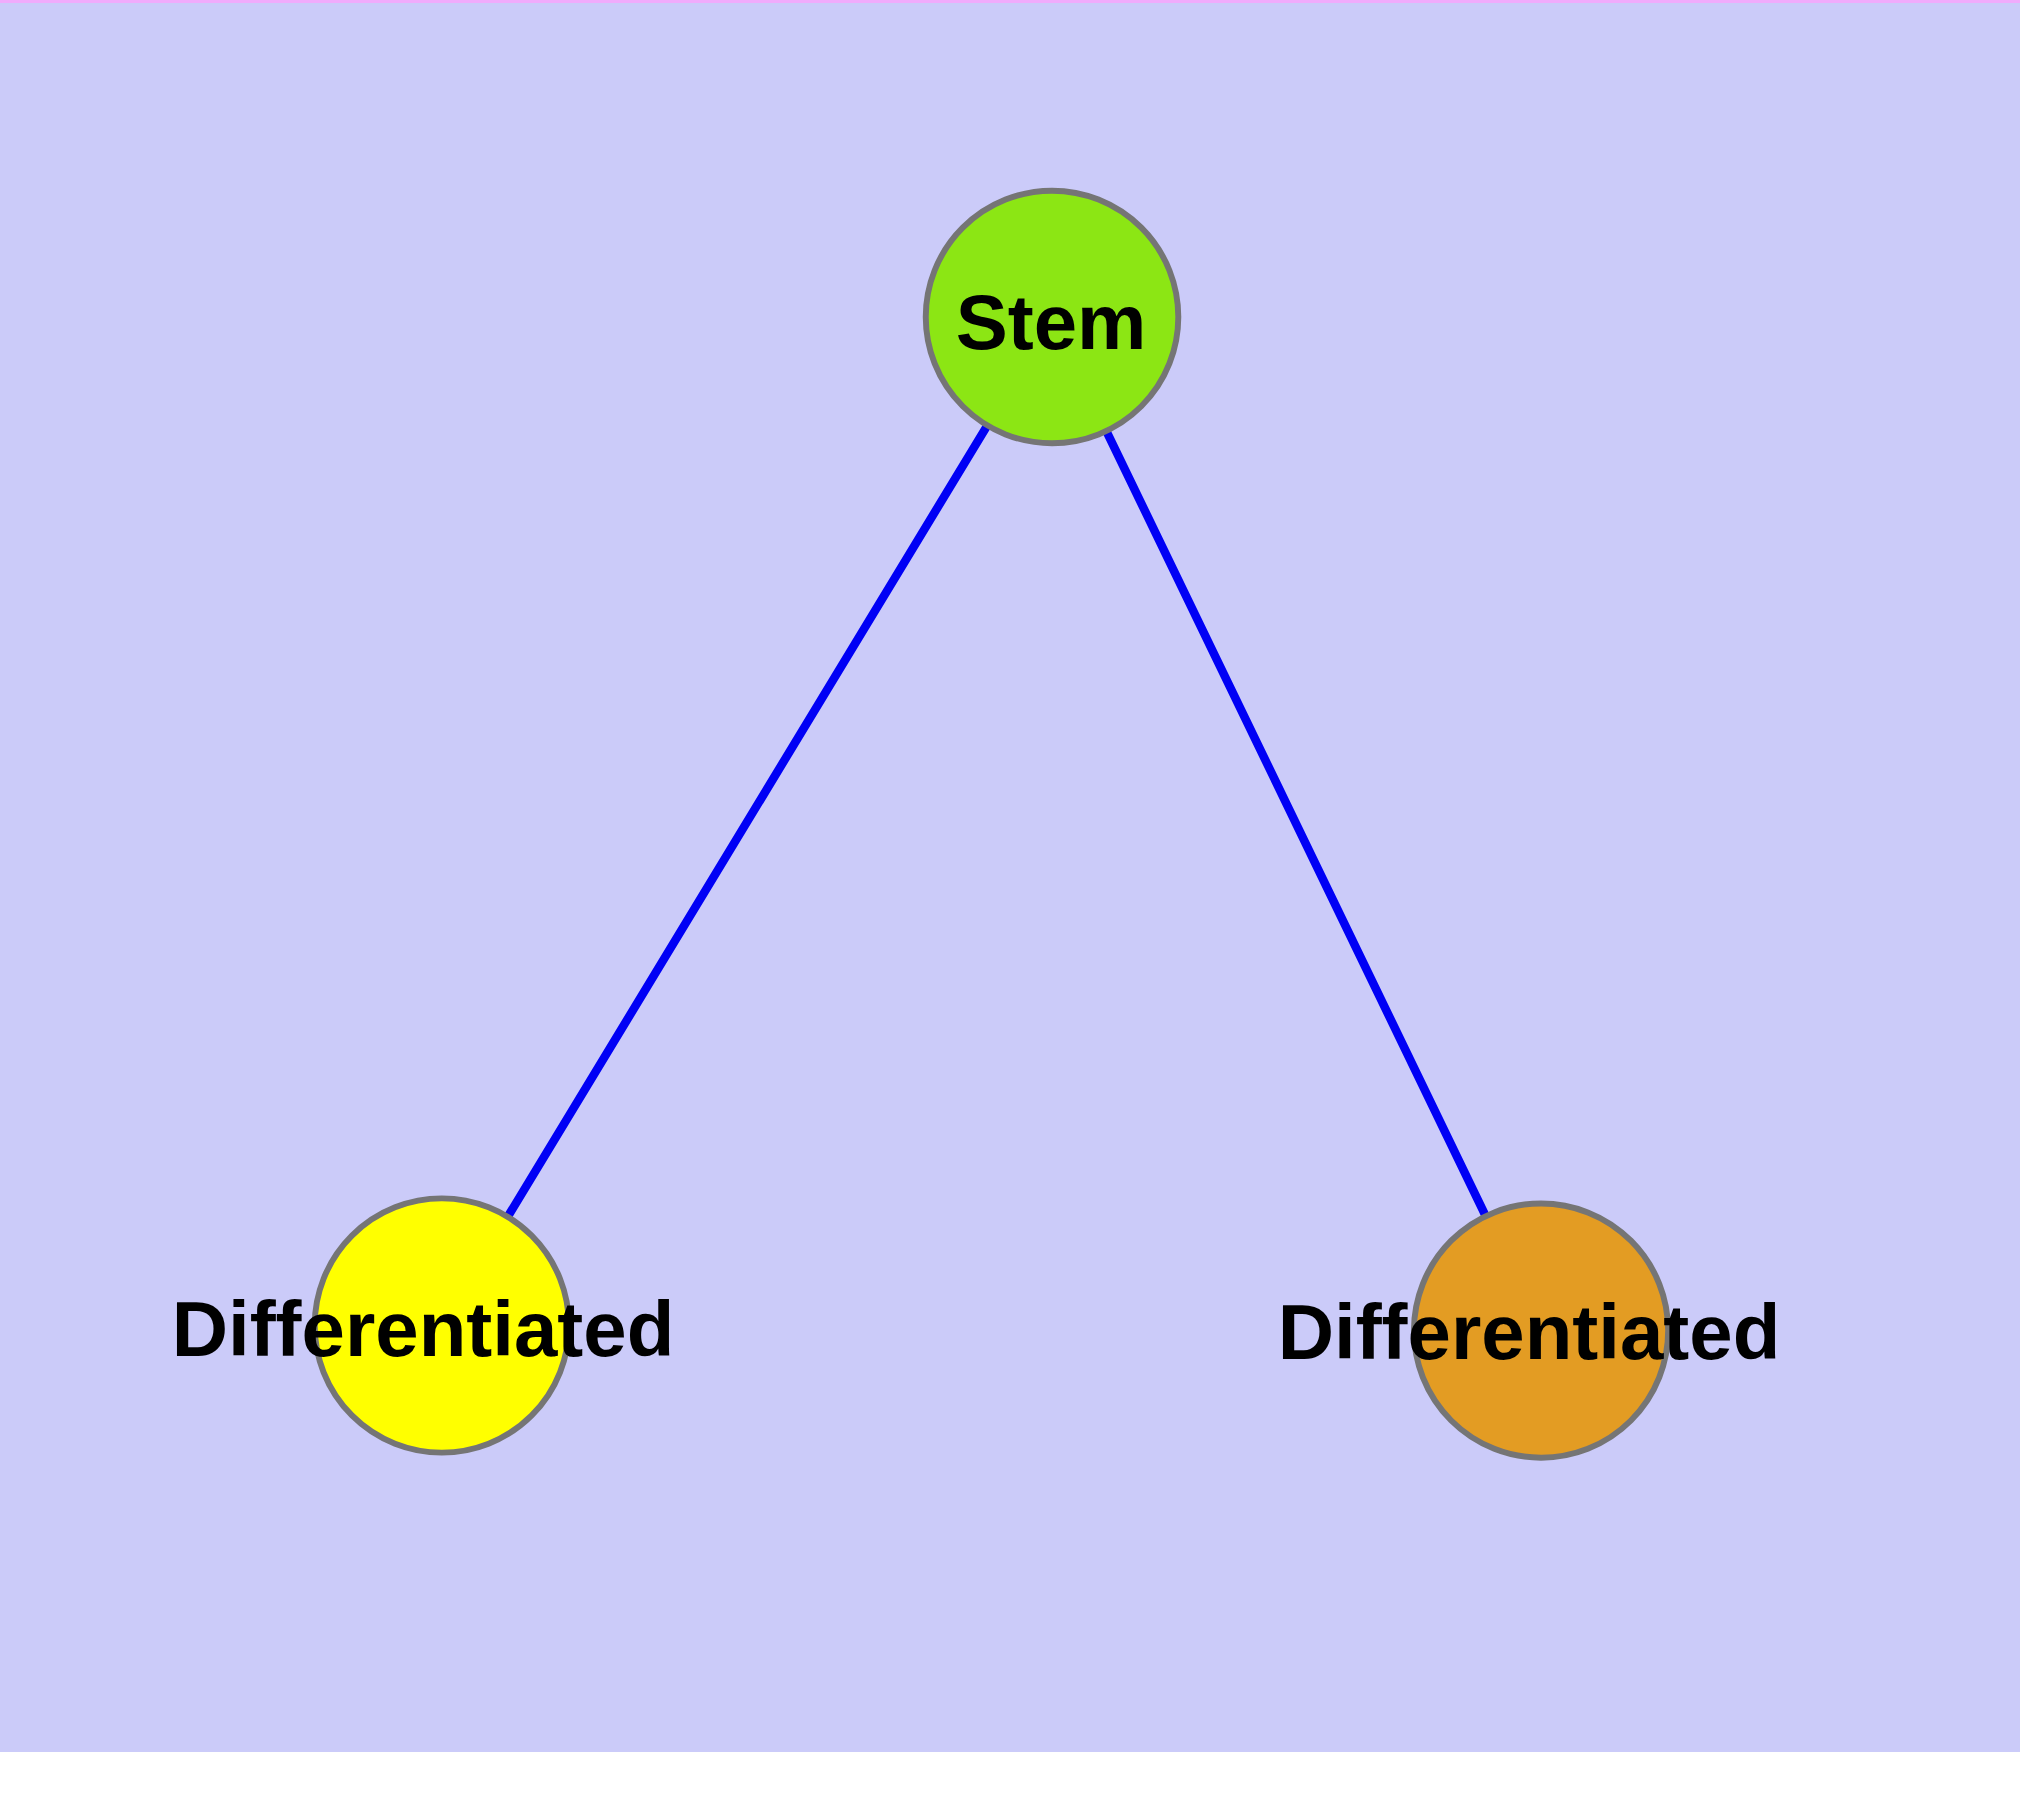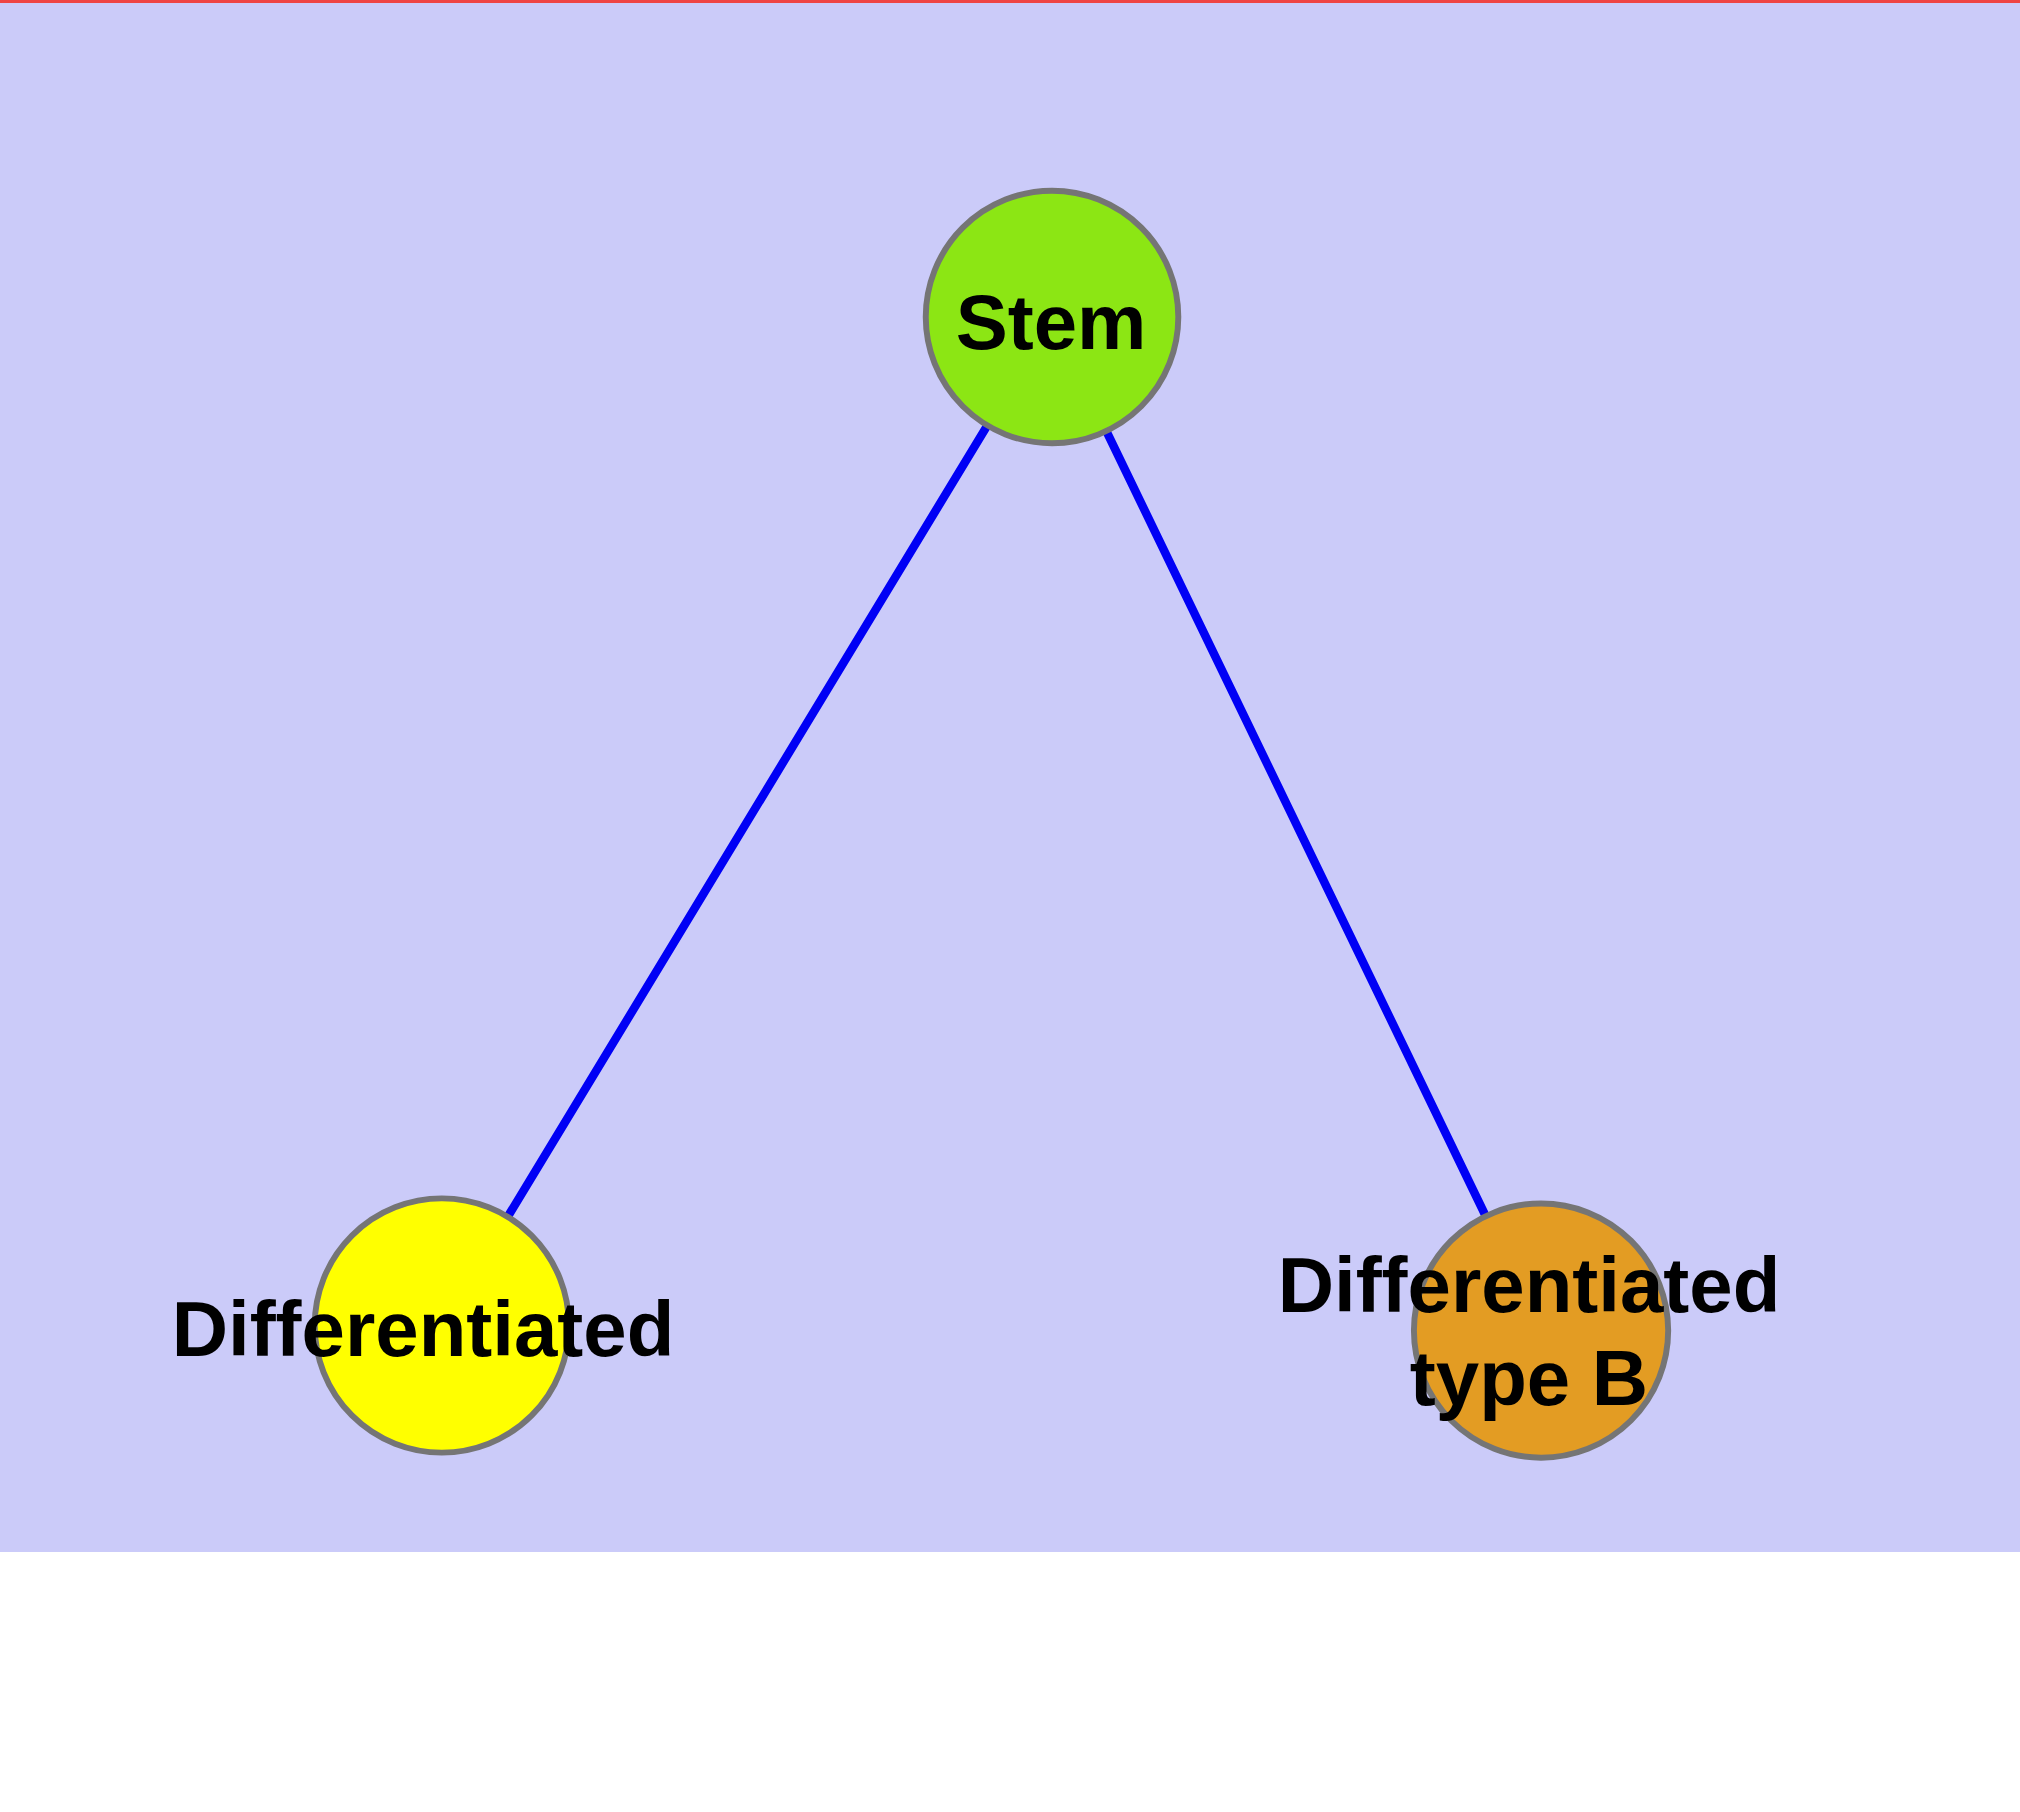--- a/index.html
+++ b/index.html
@@ -4,23 +4,23 @@
 <style>
   html, body {
     margin: 0;
     padding: 0;
     background: #FFFFFF;
     font-family: "Liberation Sans", sans-serif;
   }
   .canvas {
     position: relative;
     width: 2021px;
-    height: 1552px;
+    height: 1752px;
     overflow: hidden;
-    background: #ef4444;
+    background: #f0abfc;
   }
   .bg {
     position: absolute;
     left: 0;
     right: 0;
     top: 2.5px;
     bottom: 0;
   }
   svg.graph {
     position: absolute;
@@ -66,17 +66,16 @@
   <div class="node-label label-stem" style="color: rgb(0, 0, 0);">
     <div>Stem</div>
   </div>
 
   <div class="node-label label-type-a" style="color: rgb(0, 0, 0);">
     <div>Differentiated</div>
   </div>
 
   <div class="node-label label-type-b" style="color: rgb(0, 0, 0);">
     <div>Differentiated</div>
-    <div>type B</div>
   </div>
 
 </div>
 
 
 </body></html>

